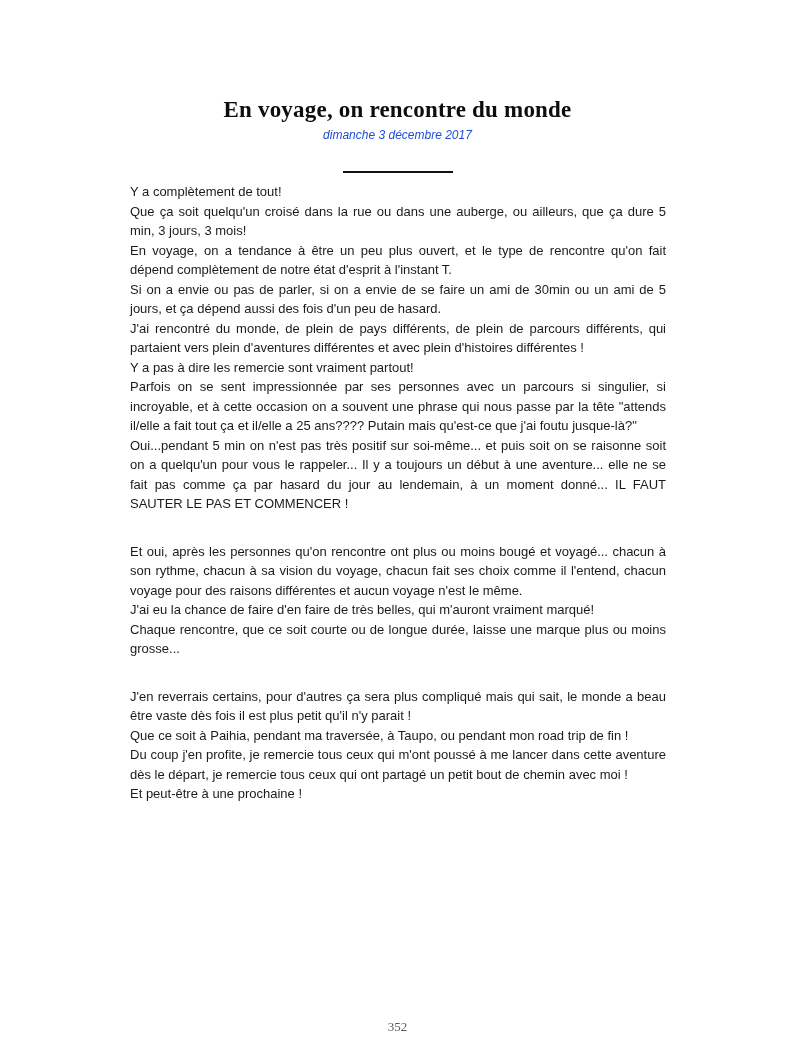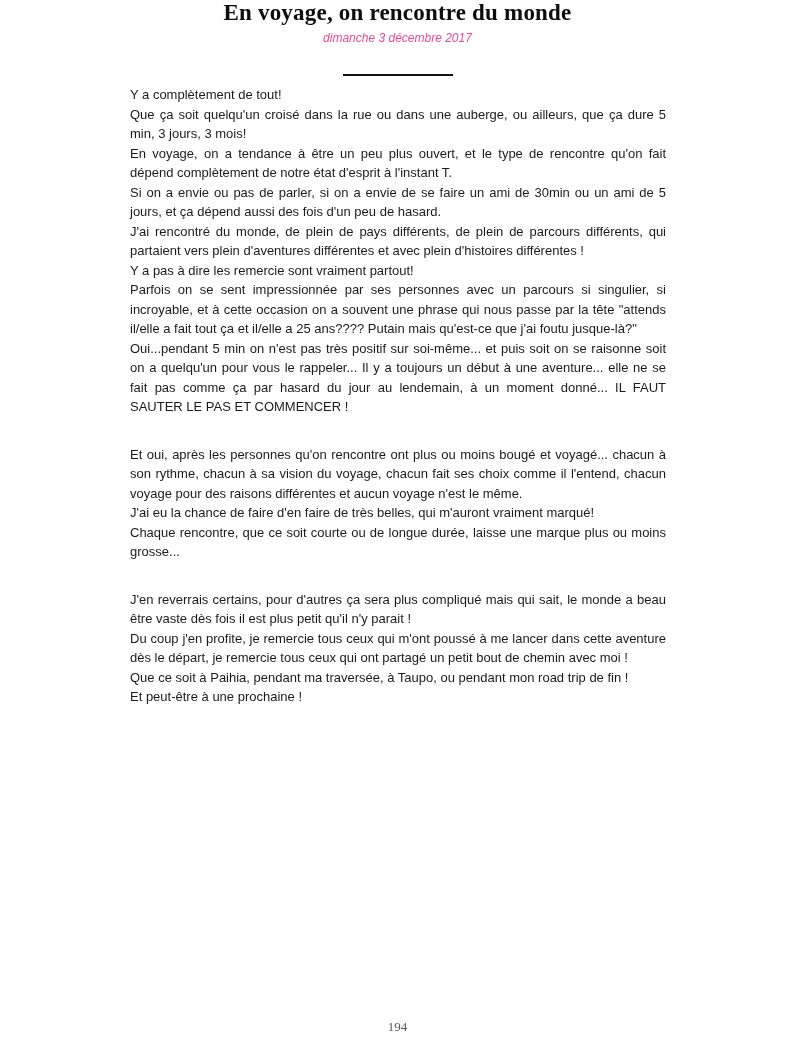--- a/index.html
+++ b/index.html
@@ -9,35 +9,36 @@
     font-family: "Liberation Sans", "DejaVu Sans", sans-serif;
   }
   .page {
     position: relative;
     width: 795px;
     height: 1063px;
     background: #ffffff;
     overflow: hidden;
   }
   .header {
+    padding-top: 97px;
     text-align: center;
   }
   .article-title {
     font-family: "Liberation Serif", "DejaVu Serif", serif;
     font-weight: 700;
     font-size: 23px;
     line-height: 1.15;
     color: #0d0d0d;
     letter-spacing: 0.2px;
   }
   .article-date {
     margin-top: 5px;
     font-style: italic;
     font-size: 12px;
-    color: #ec4899;
+    color: #1d4ed8;
   }
   .title-divider {
     width: 110px;
     height: 0;
     border: none;
     border-top: 2px solid #111111;
     margin: 29px auto 0 auto;
   }
   .article-body {
     width: 536px;
@@ -83,22 +84,22 @@
       <p class="para">En voyage, on a tendance à être un peu plus ouvert, et le type de rencontre qu'on fait dépend complètement de notre état d'esprit à l'instant T.</p>
       <p class="para">Si on a envie ou pas de parler, si on a envie de se faire un ami de 30min ou un ami de 5 jours, et ça dépend aussi des fois d'un peu de hasard.</p>
       <p class="para">J'ai rencontré du monde, de plein de pays différents, de plein de parcours différents, qui partaient vers plein d'aventures différentes et avec plein d'histoires différentes !</p>
       <p class="para">Y a pas à dire les remercie sont vraiment partout!</p>
       <p class="para">Parfois on se sent impressionnée par ses personnes avec un parcours si singulier, si incroyable, et à cette occasion on a souvent une phrase qui nous passe par la tête "attends il/elle a fait tout ça et il/elle a 25 ans???? Putain mais qu'est-ce que j'ai foutu jusque-là?"</p>
       <p class="para">Oui...pendant 5 min on n'est pas très positif sur soi-même... et puis soit on se raisonne soit on a quelqu'un pour vous le rappeler... Il y a toujours un début à une aventure... elle ne se fait pas comme ça par hasard du jour au lendemain, à un moment donné... IL FAUT SAUTER LE PAS ET COMMENCER !</p>
       <p class="para block-start">Et oui, après les personnes qu'on rencontre ont plus ou moins bougé et voyagé... chacun à son rythme, chacun à sa vision du voyage, chacun fait ses choix comme il l'entend, chacun voyage pour des raisons différentes et aucun voyage n'est le même.</p>
       <p class="para">J'ai eu la chance de faire d'en faire de très belles, qui m'auront vraiment marqué!</p>
       <p class="para">Chaque rencontre, que ce soit courte ou de longue durée, laisse une marque plus ou moins grosse...</p>
       <p class="para block-start">J'en reverrais certains, pour d'autres ça sera plus compliqué mais qui sait, le monde a beau être vaste dès fois il est plus petit qu'il n'y parait !</p>
+      <p class="para">Que ce soit à Paihia, pendant ma traversée, à Taupo, ou pendant mon road trip de fin !</p>
       <p class="para">Du coup j'en profite, je remercie tous ceux qui m'ont poussé à me lancer dans cette aventure dès le départ, je remercie tous ceux qui ont partagé un petit bout de chemin avec moi !</p>
-      <p class="para">Que ce soit à Paihia, pendant ma traversée, à Taupo, ou pendant mon road trip de fin !</p>
       <p class="para">Et peut-être à une prochaine !</p>
     </div>
 
   <div class="page-footer">
-    <span class="page-number">194</span>
+    <span class="page-number">352</span>
   </div>
 
 </div>
 
 </body></html>

